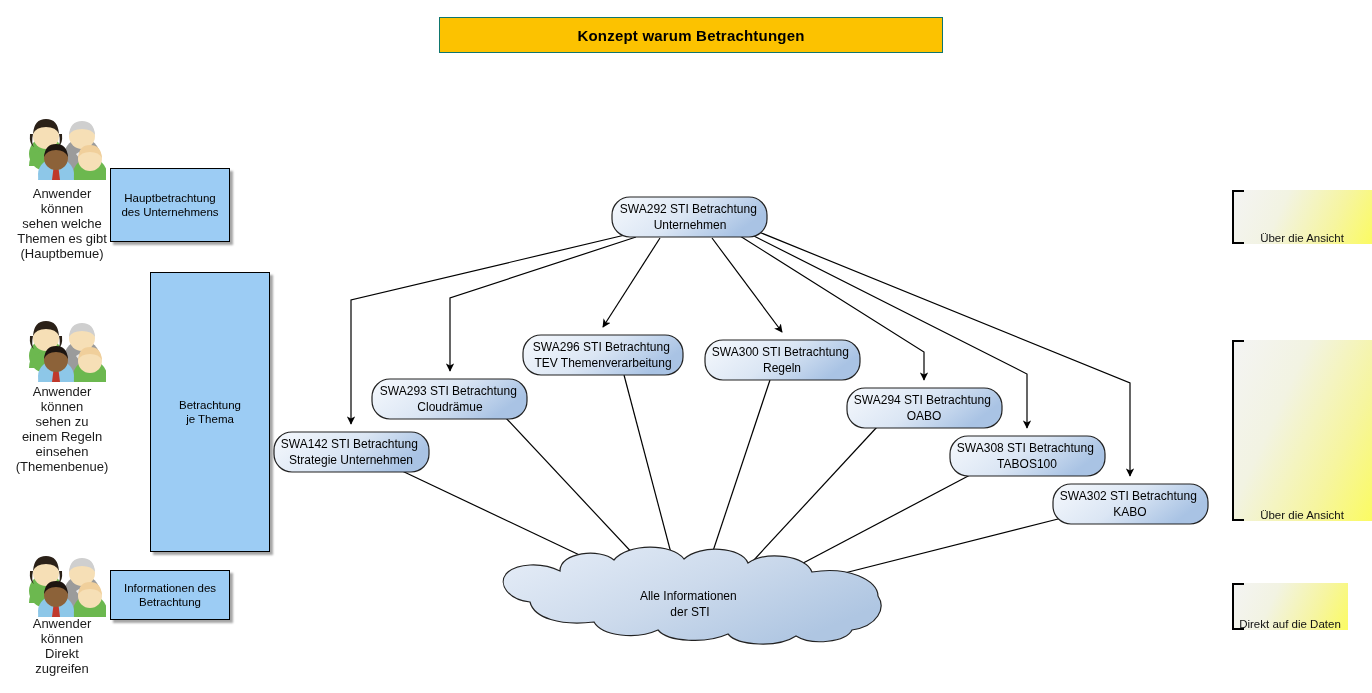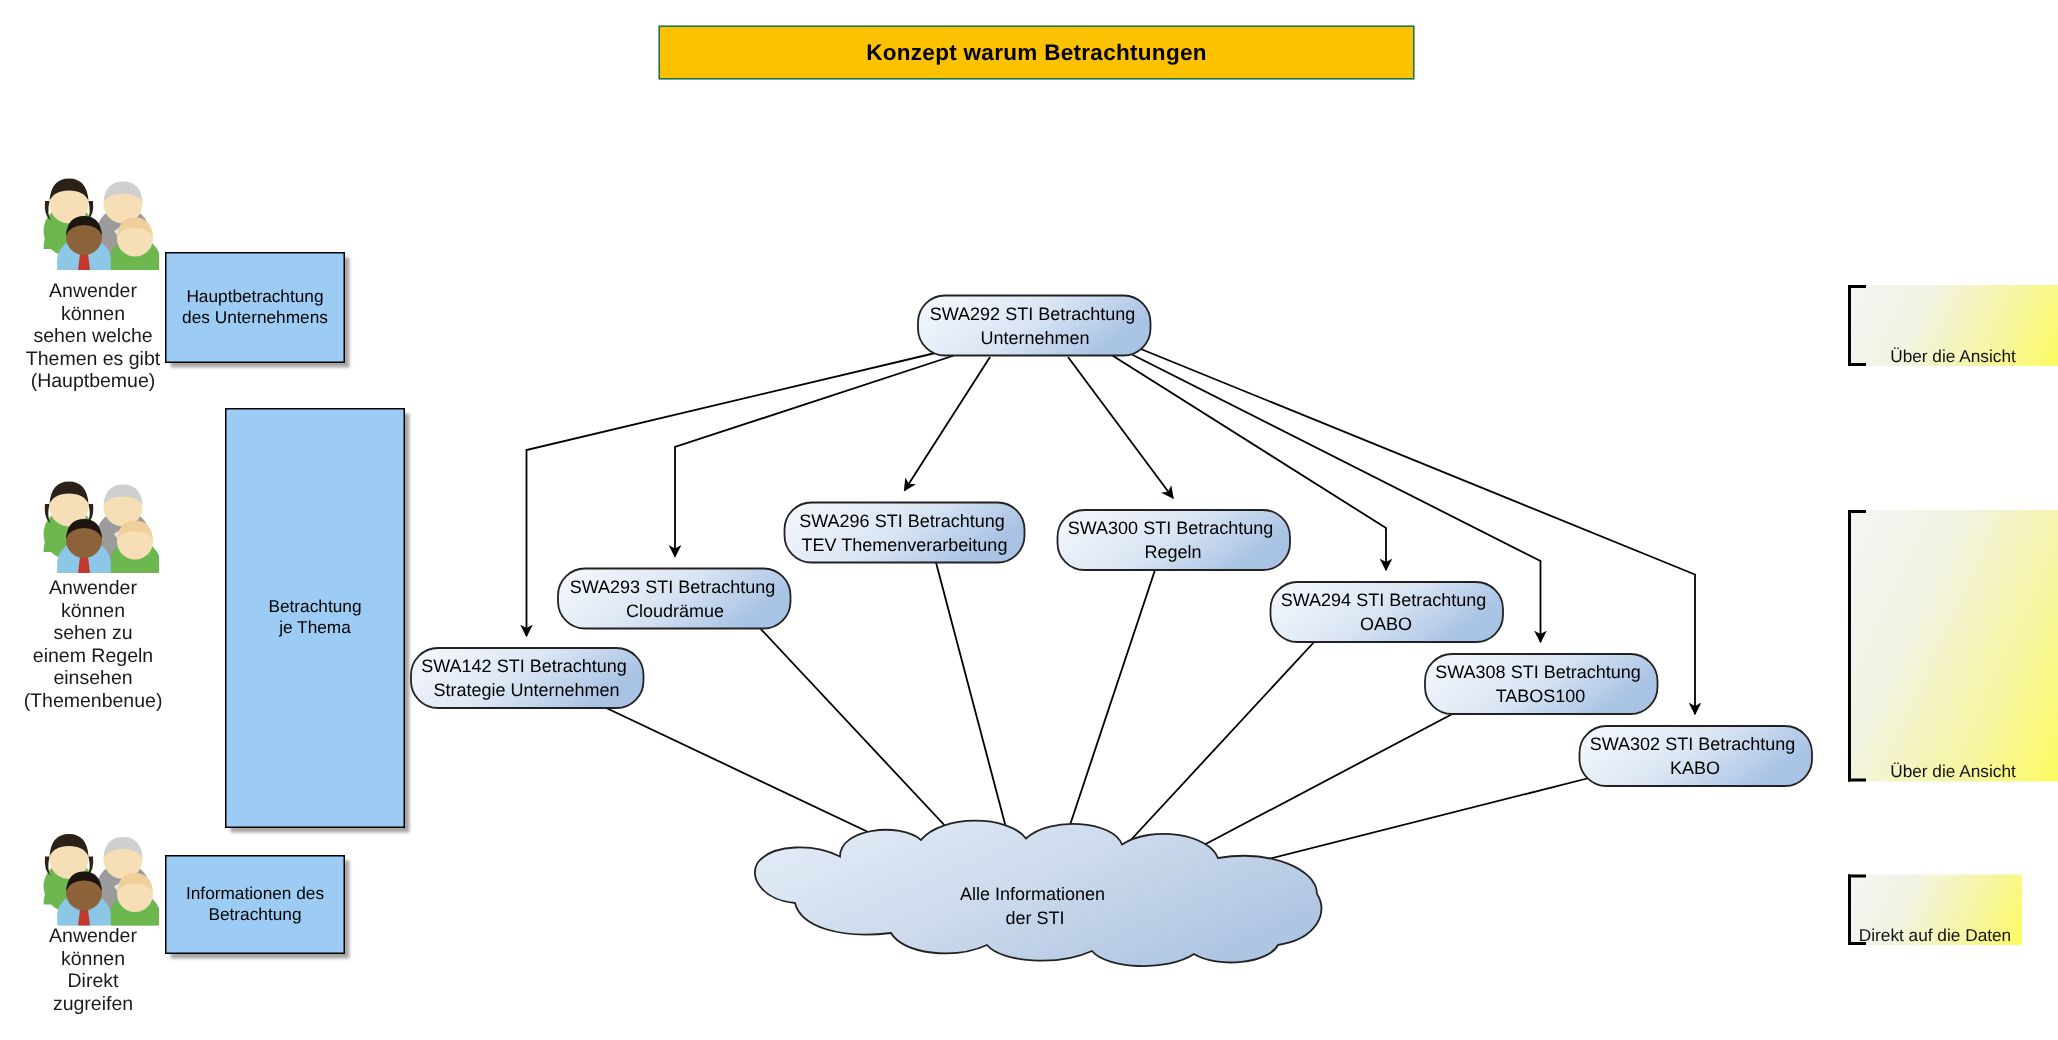--- a/index.html
+++ b/index.html
@@ -233,21 +233,21 @@
       <circle cx="38" cy="50" r="12" fill="#8c6239"></circle>
       <path d="M26 49 q1 -13 12 -13 q11 0 12 13 q-3 -7 -12 -7 q-9 0 -12 7z" fill="#1d1510"></path>
     </svg>
   </div>
   <div class="actor-caption" style="left:10px;top:616px;">
     <div>Anwender</div>
     <div>können</div>
     <div>Direkt</div>
     <div>zugreifen</div>
   </div>
-  <div class="blue-box" style="left:110px;top:570px;width:120px;height:66px;">
+  <div class="blue-box" style="left:110px;top:570px;width:120px;height:50px;">
     <span>
       <span>Informationen des</span><br>
       <span>Betrachtung</span>
     </span>
   </div>
 </div>
 
 <div class="note-box" style="left:1232px;top:190px;width:140px;height:54px;">
   <div class="note-bracket"></div>
   <span>Über die Ansicht</span>

